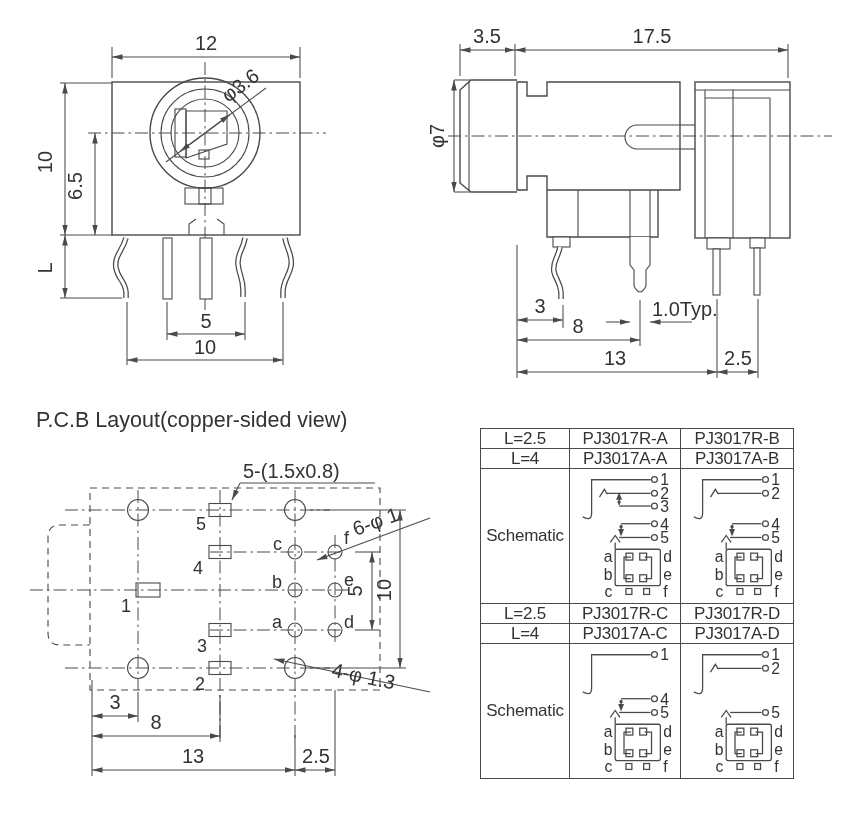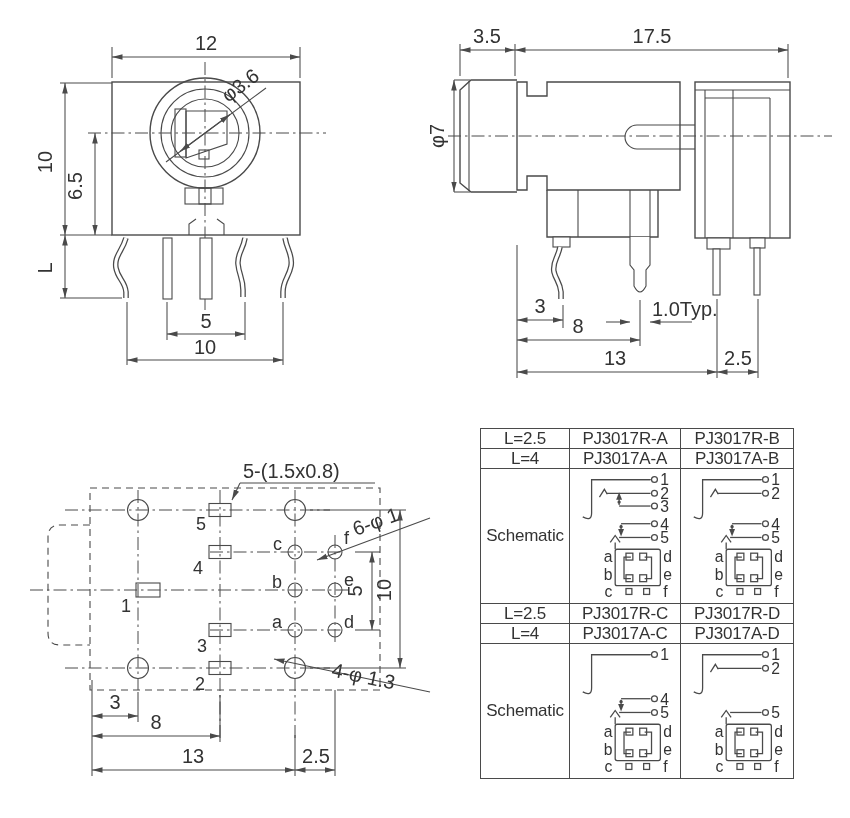--- a/index.html
+++ b/index.html
@@ -168,20 +168,21 @@
   <text class="txt mid" x="148" y="333">8</text>
   <line class="dim" x1="176" y1="322" x2="200" y2="322" marker-end="url(#sv-ae)"></line>
   <line class="dim" x1="220" y1="322" x2="262" y2="322" marker-start="url(#sv-ab)"></line>
   <text class="txt" x="222" y="316">1.0Typ.</text>
   <line class="dim" x1="87" y1="372" x2="287" y2="372" marker-start="url(#sv-ab)" marker-end="url(#sv-ae)"></line>
   <text class="txt mid" x="185" y="365">13</text>
   <line class="dim" x1="287" y1="372" x2="328" y2="372" marker-start="url(#sv-ab)" marker-end="url(#sv-ae)"></line>
   <text class="txt mid" x="308" y="365">2.5</text>
 </svg>
 
+<div id="pcb-title">P.C.B Layout(copper-sided view)</div>
 
 <svg style="left:10px;top:440px" width="460" height="370" viewBox="0 0 460 370">
   <defs>
     <marker id="pv-ae" markerWidth="11" markerHeight="7" refX="10.5" refY="3.5" orient="auto" markerUnits="userSpaceOnUse">
           <path d="M10.5,3.5 L0,0.7 L0,6.3 Z" fill="#4a4a4a"></path>
         </marker>
     <marker id="pv-ab" markerWidth="11" markerHeight="7" refX="0.5" refY="3.5" orient="auto" markerUnits="userSpaceOnUse">
           <path d="M0.5,3.5 L11,0.7 L11,6.3 Z" fill="#4a4a4a"></path>
         </marker>
   </defs>

